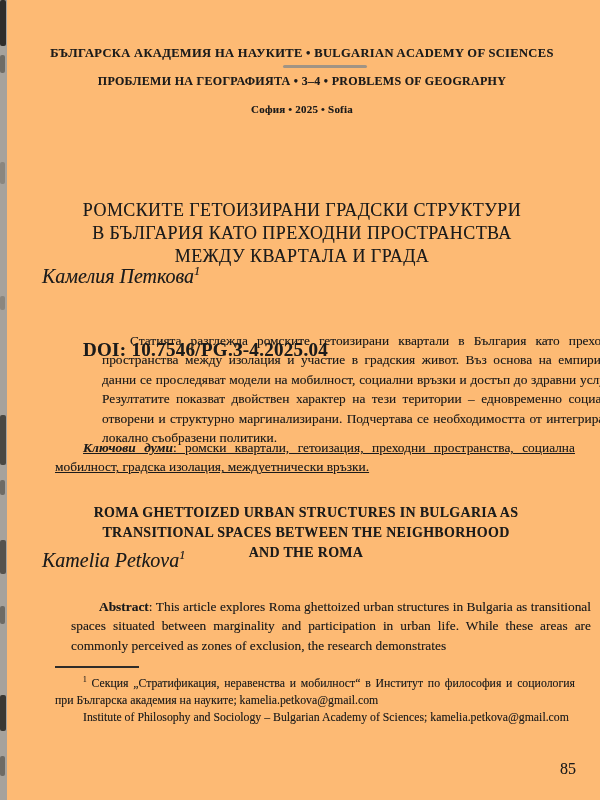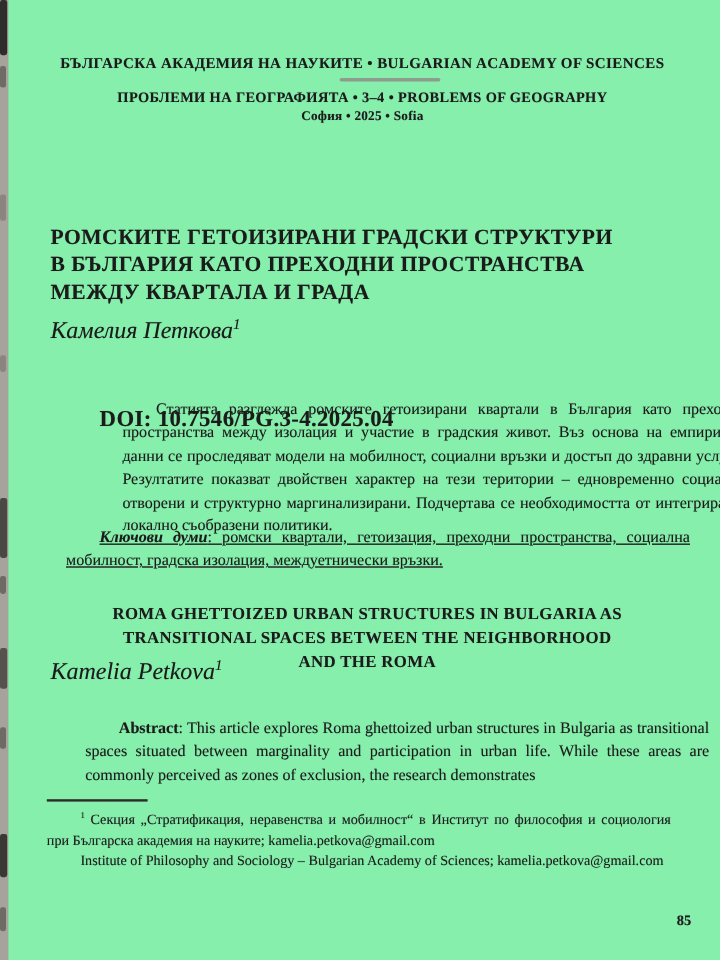--- a/index.html
+++ b/index.html
@@ -1,19 +1,19 @@
 <!DOCTYPE html>
 <html><head>
 <meta charset="utf-8">
 <style>
   html,body { margin:0; padding:0; background:#dddcd8; }
   .page {
     position:relative;
     width:600px; height:800px;
-    background:#86efac;
+    background:#fdba74;
     overflow:hidden;
     font-family:"Liberation Serif","DejaVu Serif",serif;
     color:#1b1b1b;
     text-shadow:0 0 .6px rgba(27,27,27,.38);
   }
   .abs { position:absolute; }
 
   
   .scan-band { position:absolute; left:0; top:0; width:7px; height:800px; background:#a6a29c; }
   .scan-band i { position:absolute; left:0; display:block; border-radius:2px; }
@@ -25,49 +25,49 @@
   .sm6 { top:480px; height:15px; width:5px; background:#6e6b65; }
   .sm7 { top:540px; height:34px; width:6px; background:#55524d; }
   .sm8 { top:606px; height:18px; width:5px; background:#6e6b65; }
   .sm9 { top:695px; height:36px; width:6px; background:#3a3833; }
   .sm10{ top:756px; height:20px; width:5px; background:#6e6b65; }
   .hdr-underline { position:absolute; left:283px; top:65px; width:84px; height:3px; background:#8f8d88; border-radius:2px; opacity:.85; }
 
   
   .journal-header { top:46px; left:42px; width:520px; text-align:center; font-weight:bold; }
   .jh1 { font-size:12.5px; letter-spacing:.35px; margin-bottom:13px; }
-  .jh2 { font-size:12px;   letter-spacing:.3px;  margin-bottom:2px; }
+  .jh2 { font-size:12px;   letter-spacing:.3px;  margin-bottom:14px; }
   .jh3 { font-size:11px;   letter-spacing:.2px; }
 
   
-  .title-bg { top:186px; left:42px; width:520px; margin:0; text-align:left;
-              font-size:18px; font-weight:bold; line-height:23px; letter-spacing:.4px; }
+  .title-bg { top:199px; left:42px; width:520px; margin:0; text-align:center;
+              font-size:18px; font-weight:normal; line-height:23px; letter-spacing:.4px; }
   .author-line { left:42px; width:520px; text-align:left; font-style:italic; font-size:20px; }
   .author-bg-pos { top:265px; }
   .author-en-pos { top:549px; }
   .title-en { top:499px; left:42px; width:520px; margin:4px; text-align:center;
               font-size:14px; font-weight:bold; line-height:20px; letter-spacing:.3px; }
 
   
   .doi { top:306px; left:55px; width:520px; font-weight:bold; font-size:19px; text-indent:28px; letter-spacing:.3px;margin-top:33px; }
   .para { margin:0; font-size:13.4px; line-height:19.4px; text-align:justify; text-indent:28px; }
   .abstract-bg { top:331px; left:55px; width:520px;margin-left:47px; }
   .keywords    { top:438px; left:55px; width:520px;text-decoration:underline; }
   .kw-label { font-weight:bold; font-style:italic; }
   .abstract-en { top:597px; left:55px; width:520px;margin-left:16px; }
   .ab-label { font-weight:bold; }
 
   
-  .footnote { top:666px; left:39px; width:520px; font-size:11.8px; line-height:17px; }
+  .footnote { top:666px; left:55px; width:520px; font-size:11.8px; line-height:17px; }
   .fn-rule { width:84px; height:2px; background:#2e2c29; margin:0 0 7px 0; }
   .fn-p { margin:0; text-align:justify; text-indent:28px; }
 
   sup { font-size:.62em; vertical-align:super; line-height:0; }
 
-  .page-number { top:760px; left:0; width:576px; text-align:right; font-size:12px; font-weight:bold; }
+  .page-number { top:760px; left:0; width:576px; text-align:right; font-size:16px; font-weight:normal; }
 </style>
 </head>
 <body>
 
 <div class="page">
 
   <div class="scan-band">
     <i class="sm1"></i>
     <i class="sm2"></i>
     <i class="sm3"></i>

